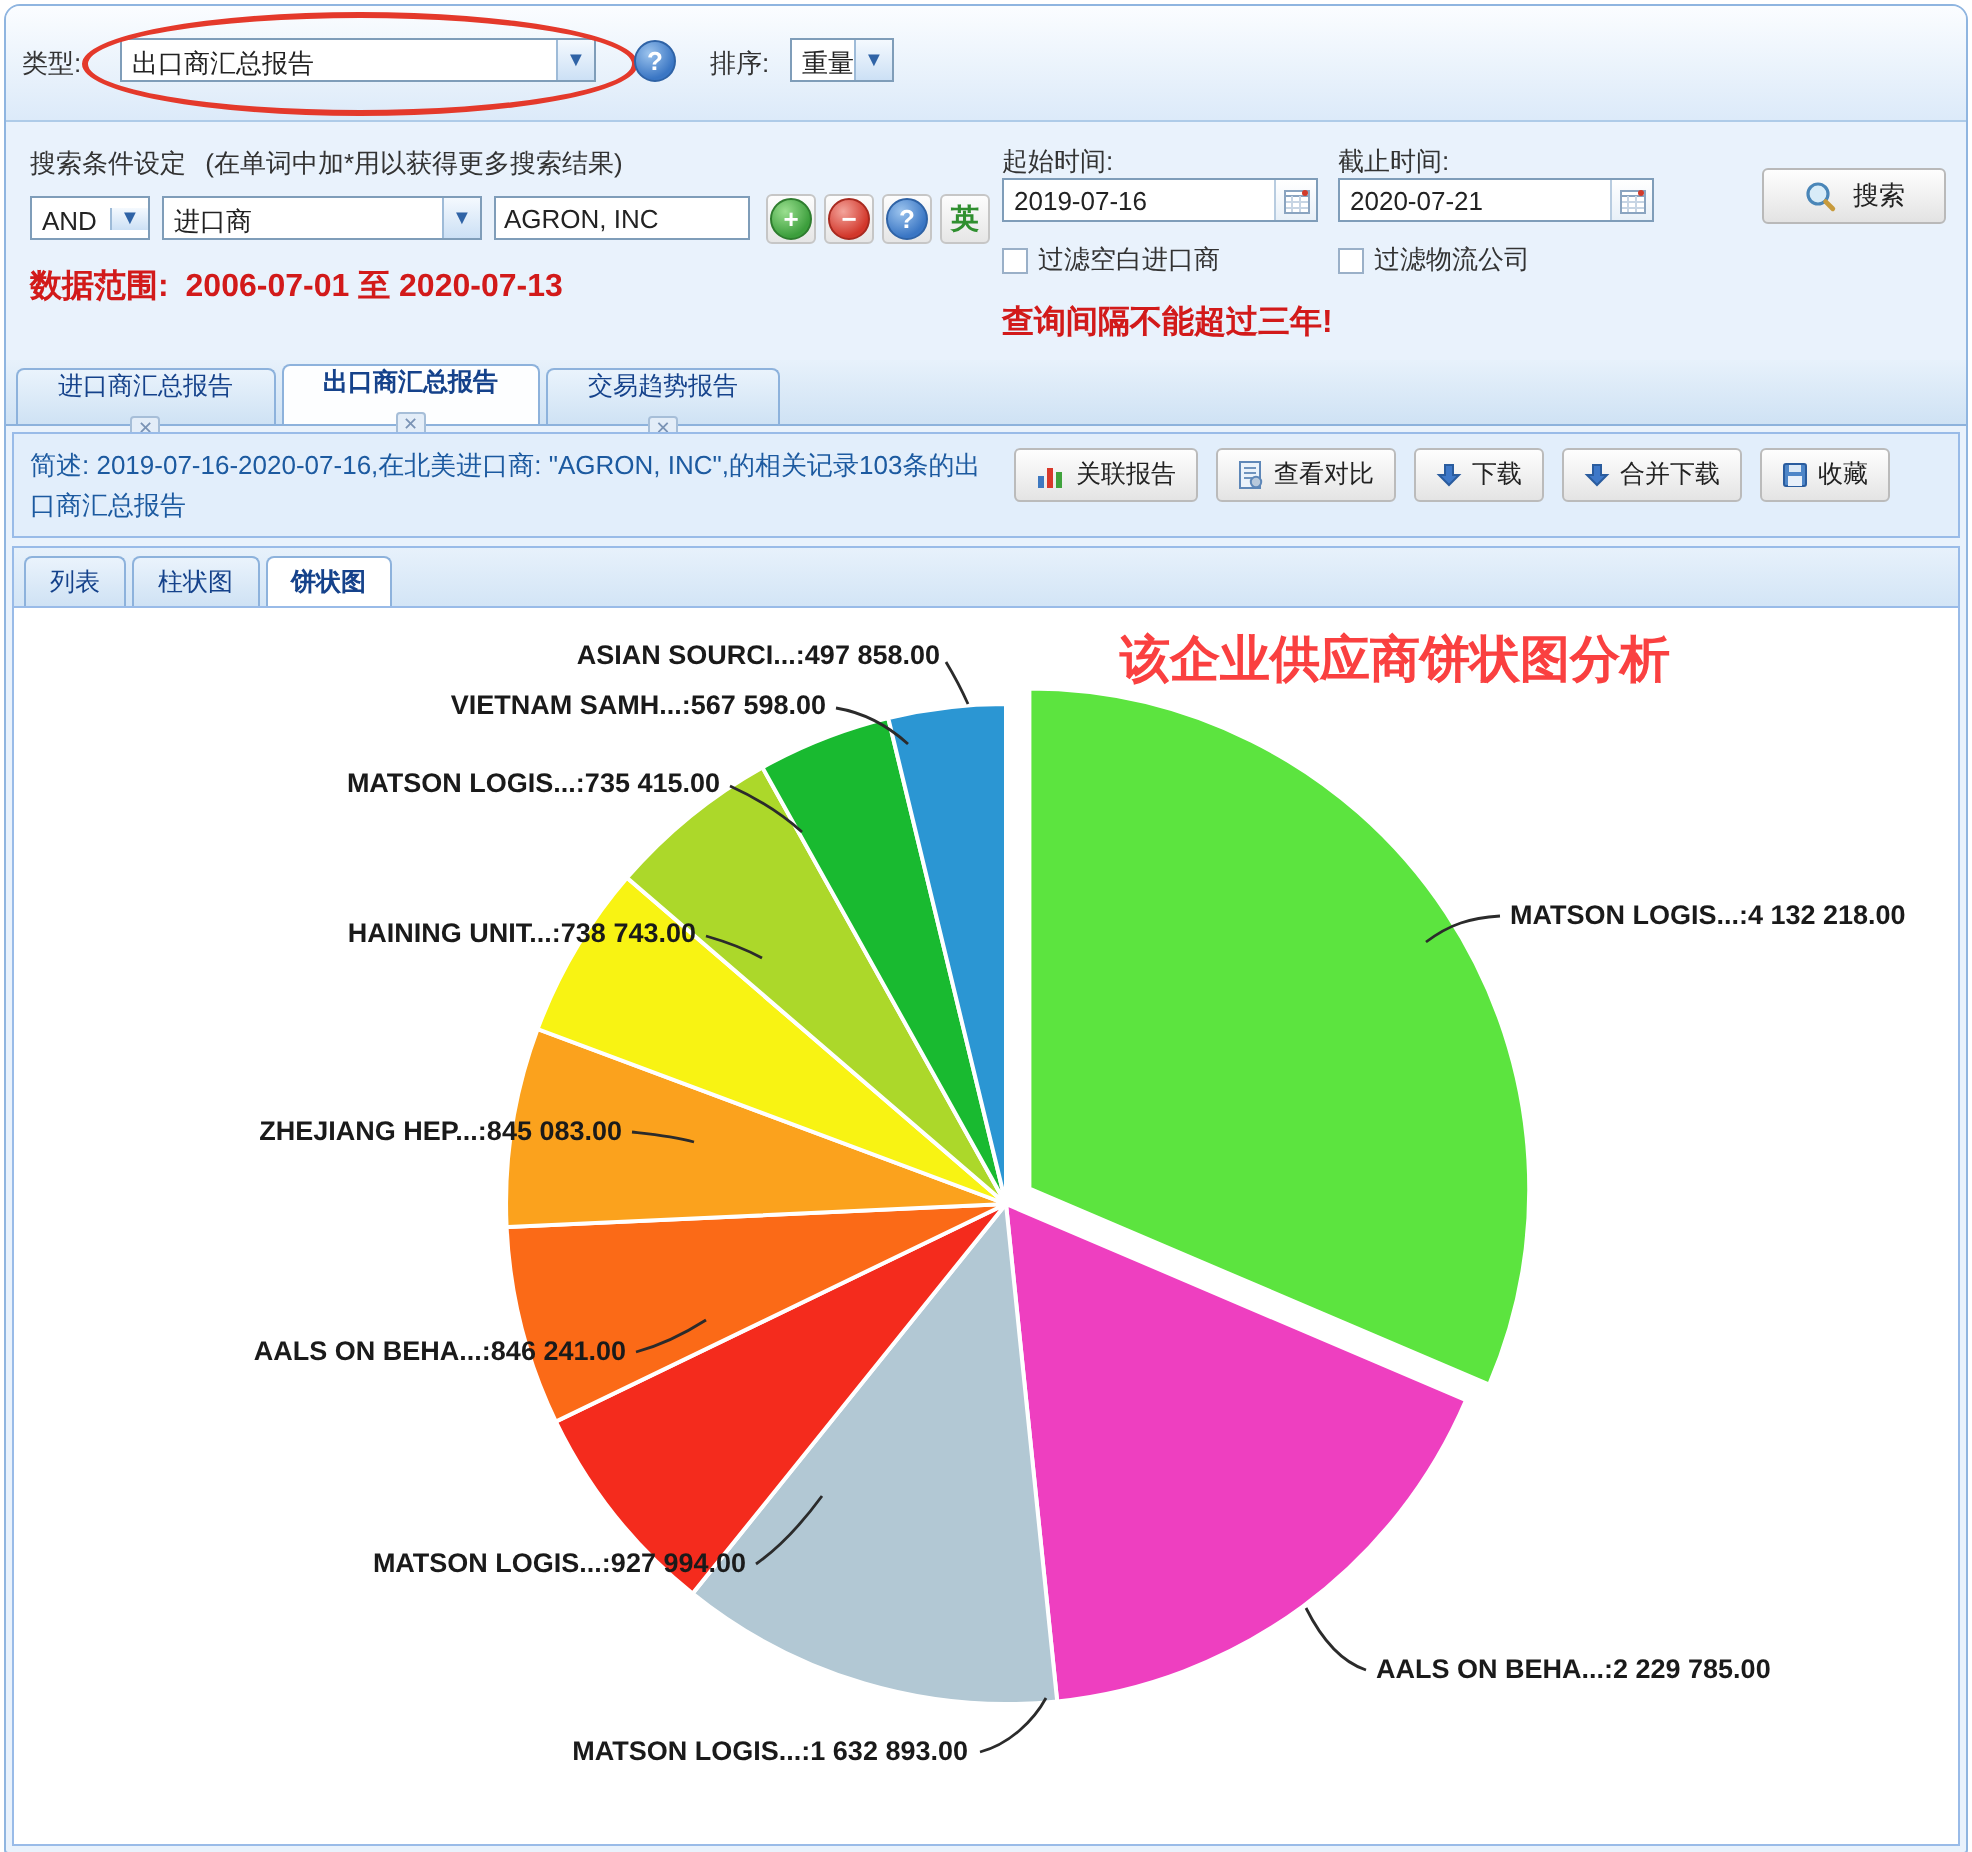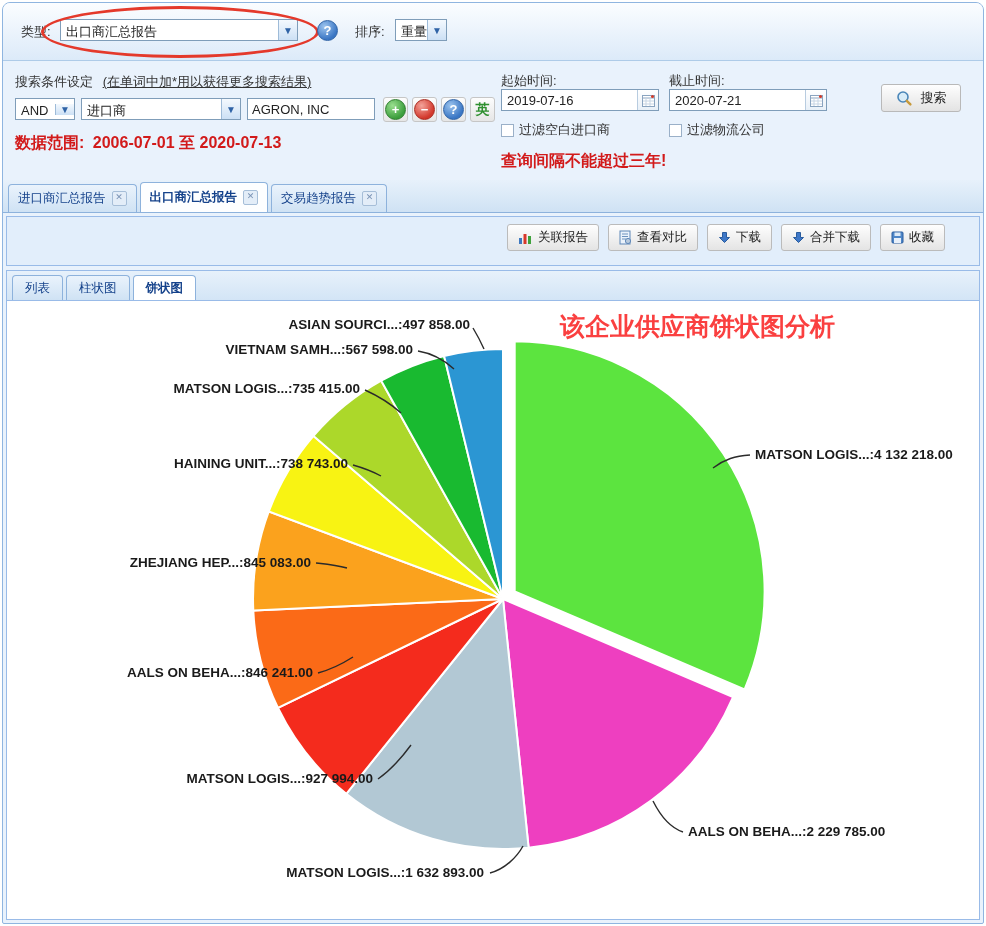--- a/index.html
+++ b/index.html
@@ -19,24 +19,24 @@
   .lang-txt{color:#2F8F2F;font-weight:bold;font-size:14px;}
   
   .search-panel{position:relative;height:119px;background:#E9F2FC;}
   .red{color:#D21A1A;font-weight:bold;font-size:16px;}
   .input{position:absolute;height:22px;box-sizing:border-box;background:#fff;border:1px solid #7F9DB9;font-size:13px;color:#222;padding:0 4px;font-family:Liberation Sans, sans-serif;}
   .datefield{position:absolute;display:flex;height:22px;box-sizing:border-box;background:#fff;border:1px solid #7F9DB9;}
   .datefield .val{flex:1;font-size:13px;color:#222;padding:3px 5px 0 5px;}
   .cal-btn{width:20px;border-left:1px solid #B8CCE0;background:linear-gradient(#FFFFFF,#E8F0F8);display:flex;align-items:center;justify-content:center;}
   .checkbox-row{position:absolute;display:flex;align-items:center;gap:5px;font-size:13px;color:#333;}
   .cb{width:13px;height:13px;background:#fff;border:1px solid #9AB0C8;box-sizing:border-box;}
-  .search-btn{position:absolute;left:878px;top:23px;width:80px;height:28px;border:1px solid #B9B9B9;border-radius:3px;background:linear-gradient(#FEFEFE,#E3E3E3);display:flex;align-items:center;justify-content:center;gap:8px;font-size:13px;color:#222;cursor:pointer;}
+  .search-btn{position:absolute;left:878px;top:23px;width:92px;height:28px;border:1px solid #B9B9B9;border-radius:3px;background:linear-gradient(#FEFEFE,#E3E3E3);display:flex;align-items:center;justify-content:center;gap:8px;font-size:13px;color:#222;cursor:pointer;}
   
   .tabstrip{height:33px;background:linear-gradient(#E7F1FB,#CFE2F4);border-bottom:1px solid #8DB2DC;padding-left:5px;display:flex;align-items:flex-end;box-sizing:border-box;}
-  .tab{display:flex;align-items:center;gap:6px;height:27px;margin-right:3px;padding:0 9px;border:1px solid #8DB2DC;border-bottom:none;border-radius:4px 4px 0 0;background:linear-gradient(#EAF3FC,#CFE2F4);font-size:12.5px;color:#15428B;cursor:pointer;}
+  .tab{display:flex;align-items:center;gap:6px;height:27px;margin-right:3px;padding:0 20px;border:1px solid #8DB2DC;border-bottom:none;border-radius:4px 4px 0 0;background:linear-gradient(#EAF3FC,#CFE2F4);font-size:12.5px;color:#15428B;cursor:pointer;flex-direction:column;}
   .tab.active{background:#FDFEFF;font-weight:bold;height:29px;}
   .tab-close{width:13px;height:13px;border:1px solid #A6BED8;border-radius:2px;background:#E3EDF8;color:#7A93B5;font-size:9px;line-height:11px;text-align:center;}
   
   .summary{position:relative;margin:3px 3px 0 3px;border:1px solid #99BBE8;background:#E2EEFB;min-height:48px;}
   .summary-text{width:478px;padding:6px 0 6px 8px;font-size:13px;color:#1C5AA0;line-height:1.5;}
   .summary-buttons{position:absolute;left:500px;top:7px;display:flex;gap:9px;}
   .act-btn{height:27px;border:1px solid #BBBBBB;border-radius:3px;background:linear-gradient(#FEFEFE,#E4E4E4);display:flex;align-items:center;gap:5px;padding:0 10px;font-size:12.5px;color:#222;cursor:pointer;white-space:nowrap;}
   
   .chart-panel{margin:4px 3px 3px 3px;border:1px solid #99BBE8;background:#fff;}
   .subtabs{background:linear-gradient(#E7F1FB,#D3E5F6);border-bottom:1px solid #99BBE8;padding:4px 0 0 5px;display:flex;}
@@ -45,38 +45,38 @@
   .chart-area{position:relative;height:618px;background:#fff;}
   .slice-label{font-size:13.5px;font-weight:bold;fill:#1A1A1A;font-family:"Liberation Sans","DejaVu Sans",sans-serif;}
   .chart-title{font-size:25px;font-weight:bold;font-family:"Liberation Sans","DejaVu Sans",sans-serif;}
 </style>
 </head>
 <body>
 
 <div class="page">
 
   <div class="topbar">
-    <span class="lbl" style="position:absolute;left:18px;top:20px;">类型:</span>
+    <span class="lbl" style="position:absolute;left:8px;top:20px;">类型:</span>
     <div class="combo" style="left:57px;top:16px;width:238px;">
       <span class="combo-text">出口商汇总报告</span>
       <span class="combo-btn">▼</span>
     </div>
     <div class="annotation-ellipse"></div>
     <span class="circle-icon help-c" style="position:absolute;left:314px;top:17px;">?</span>
     <span class="lbl" style="position:absolute;left:352px;top:20px;">排序:</span>
     <div class="combo" style="left:392px;top:16px;width:52px;">
       <span class="combo-text">重量</span>
       <span class="combo-btn">▼</span>
     </div>
   </div>
 
   <div class="search-panel">
     <div style="position:absolute;left:12px;top:12px;font-size:13px;color:#333;">
       <span>搜索条件设定</span>
-      <span style="margin-left:6px;text-decoration:underline;">(在单词中加*用以获得更多搜索结果)</span>
+      <span style="margin-left:6px;">(在单词中加*用以获得更多搜索结果)</span>
     </div>
 
     <div class="combo" style="left:12px;top:37px;width:60px;align-items:center;">
       <span class="combo-text">AND</span>
       <span class="combo-btn">▼</span>
     </div>
     <div class="combo" style="left:78px;top:37px;width:160px;">
       <span class="combo-text">进口商</span>
       <span class="combo-btn">▼</span>
     </div>
@@ -160,20 +160,21 @@
       <span>出口商汇总报告</span>
       <span class="tab-close">✕</span>
     </div>
     <div class="tab">
       <span>交易趋势报告</span>
       <span class="tab-close">✕</span>
     </div>
   </div>
 
   <div class="summary">
+    <div class="summary-text">简述: 2019-07-16-2020-07-16,在北美进口商: "AGRON, INC",的相关记录103条的出口商汇总报告</div>
     <div class="summary-buttons">
       <button class="act-btn">
         <svg width="15" height="14" viewBox="0 0 15 14">
             <rect x="1" y="7" width="3" height="6" fill="#3E78C0"></rect>
             <rect x="5.5" y="3" width="3" height="10" fill="#D8382A"></rect>
             <rect x="10" y="5" width="3" height="8" fill="#3FA23C"></rect>
           </svg>
         <span>关联报告</span>
       </button>
       <button class="act-btn">

